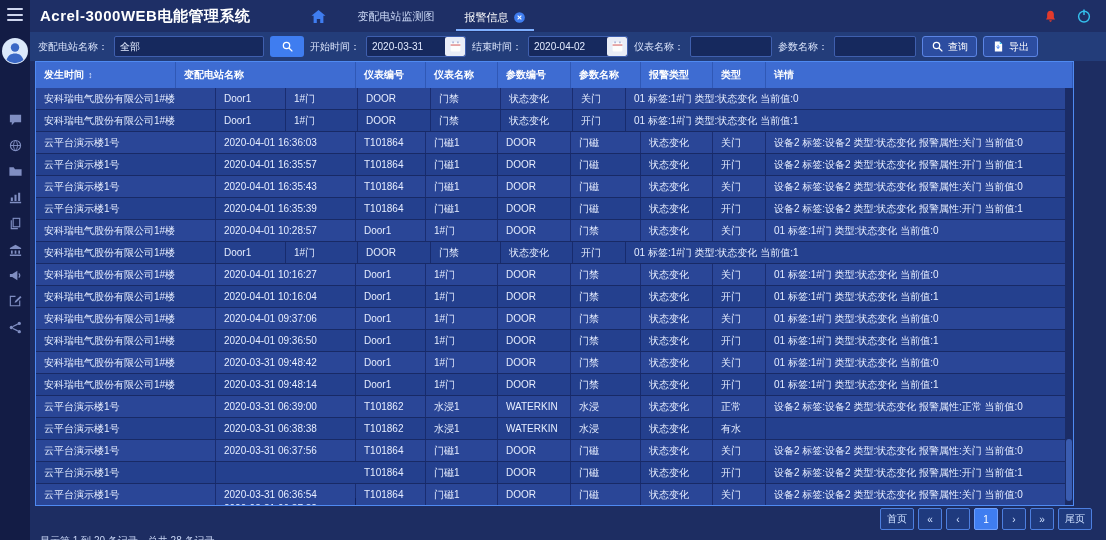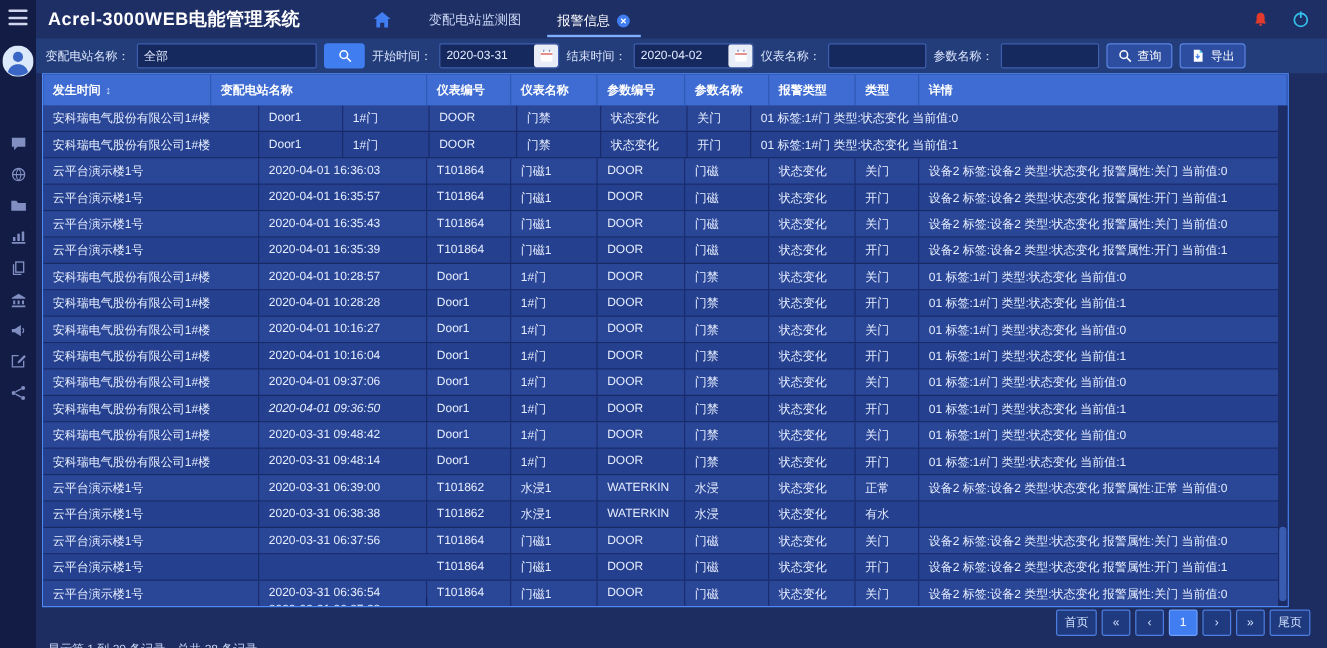--- a/index.html
+++ b/index.html
@@ -301,21 +301,20 @@
           <div class="td" style="width: 70px;">Door1</div>
           <div class="td" style="width: 72px;">1#门</div>
           <div class="td" style="width: 73px;">DOOR</div>
           <div class="td" style="width: 70px;">门禁</div>
           <div class="td" style="width: 72px;">状态变化</div>
           <div class="td" style="width: 53px;">关门</div>
           <div class="td" style="width: 300px; flex: 1 1 0%;">01 标签:1#门 类型:状态变化 当前值:0</div>
         </div>
         <div class="tr even">
           <div class="td" style="width: 180px;">安科瑞电气股份有限公司1#楼</div>
-          <div class="td" style="width: 140px;">2020-04-01 10:28:28</div>
           <div class="td" style="width: 70px;">Door1</div>
           <div class="td" style="width: 72px;">1#门</div>
           <div class="td" style="width: 73px;">DOOR</div>
           <div class="td" style="width: 70px;">门禁</div>
           <div class="td" style="width: 72px;">状态变化</div>
           <div class="td" style="width: 53px;">开门</div>
           <div class="td" style="width: 300px; flex: 1 1 0%;">01 标签:1#门 类型:状态变化 当前值:1</div>
         </div>
         <div class="tr odd">
           <div class="td" style="width: 180px;">安科瑞电气股份有限公司1#楼</div>
@@ -345,21 +344,21 @@
           <div class="td" style="width: 70px;">Door1</div>
           <div class="td" style="width: 72px;">1#门</div>
           <div class="td" style="width: 73px;">DOOR</div>
           <div class="td" style="width: 70px;">门禁</div>
           <div class="td" style="width: 72px;">状态变化</div>
           <div class="td" style="width: 53px;">关门</div>
           <div class="td" style="width: 300px; flex: 1 1 0%;">01 标签:1#门 类型:状态变化 当前值:0</div>
         </div>
         <div class="tr even">
           <div class="td" style="width: 180px;">安科瑞电气股份有限公司1#楼</div>
-          <div class="td" style="width: 140px; font-style: italic;">2020-04-01 09:36:50</div>
+          <div class="td" style="width: 140px;">2020-04-01 09:36:50</div>
           <div class="td" style="width: 70px;">Door1</div>
           <div class="td" style="width: 72px;">1#门</div>
           <div class="td" style="width: 73px;">DOOR</div>
           <div class="td" style="width: 70px;">门禁</div>
           <div class="td" style="width: 72px;">状态变化</div>
           <div class="td" style="width: 53px;">开门</div>
           <div class="td" style="width: 300px; flex: 1 1 0%;">01 标签:1#门 类型:状态变化 当前值:1</div>
         </div>
         <div class="tr odd">
           <div class="td" style="width: 180px;">安科瑞电气股份有限公司1#楼</div>

